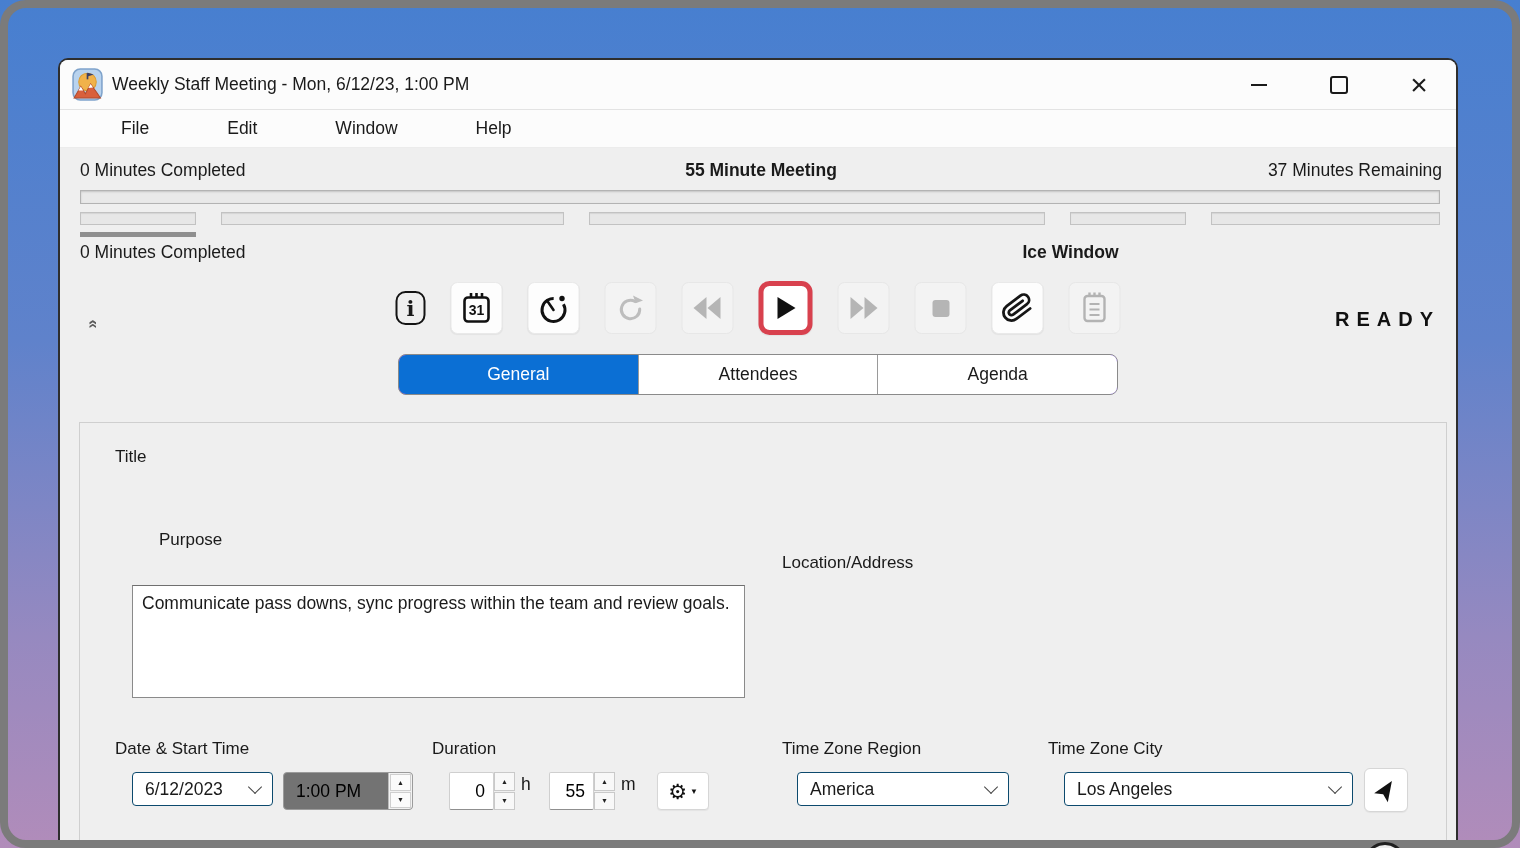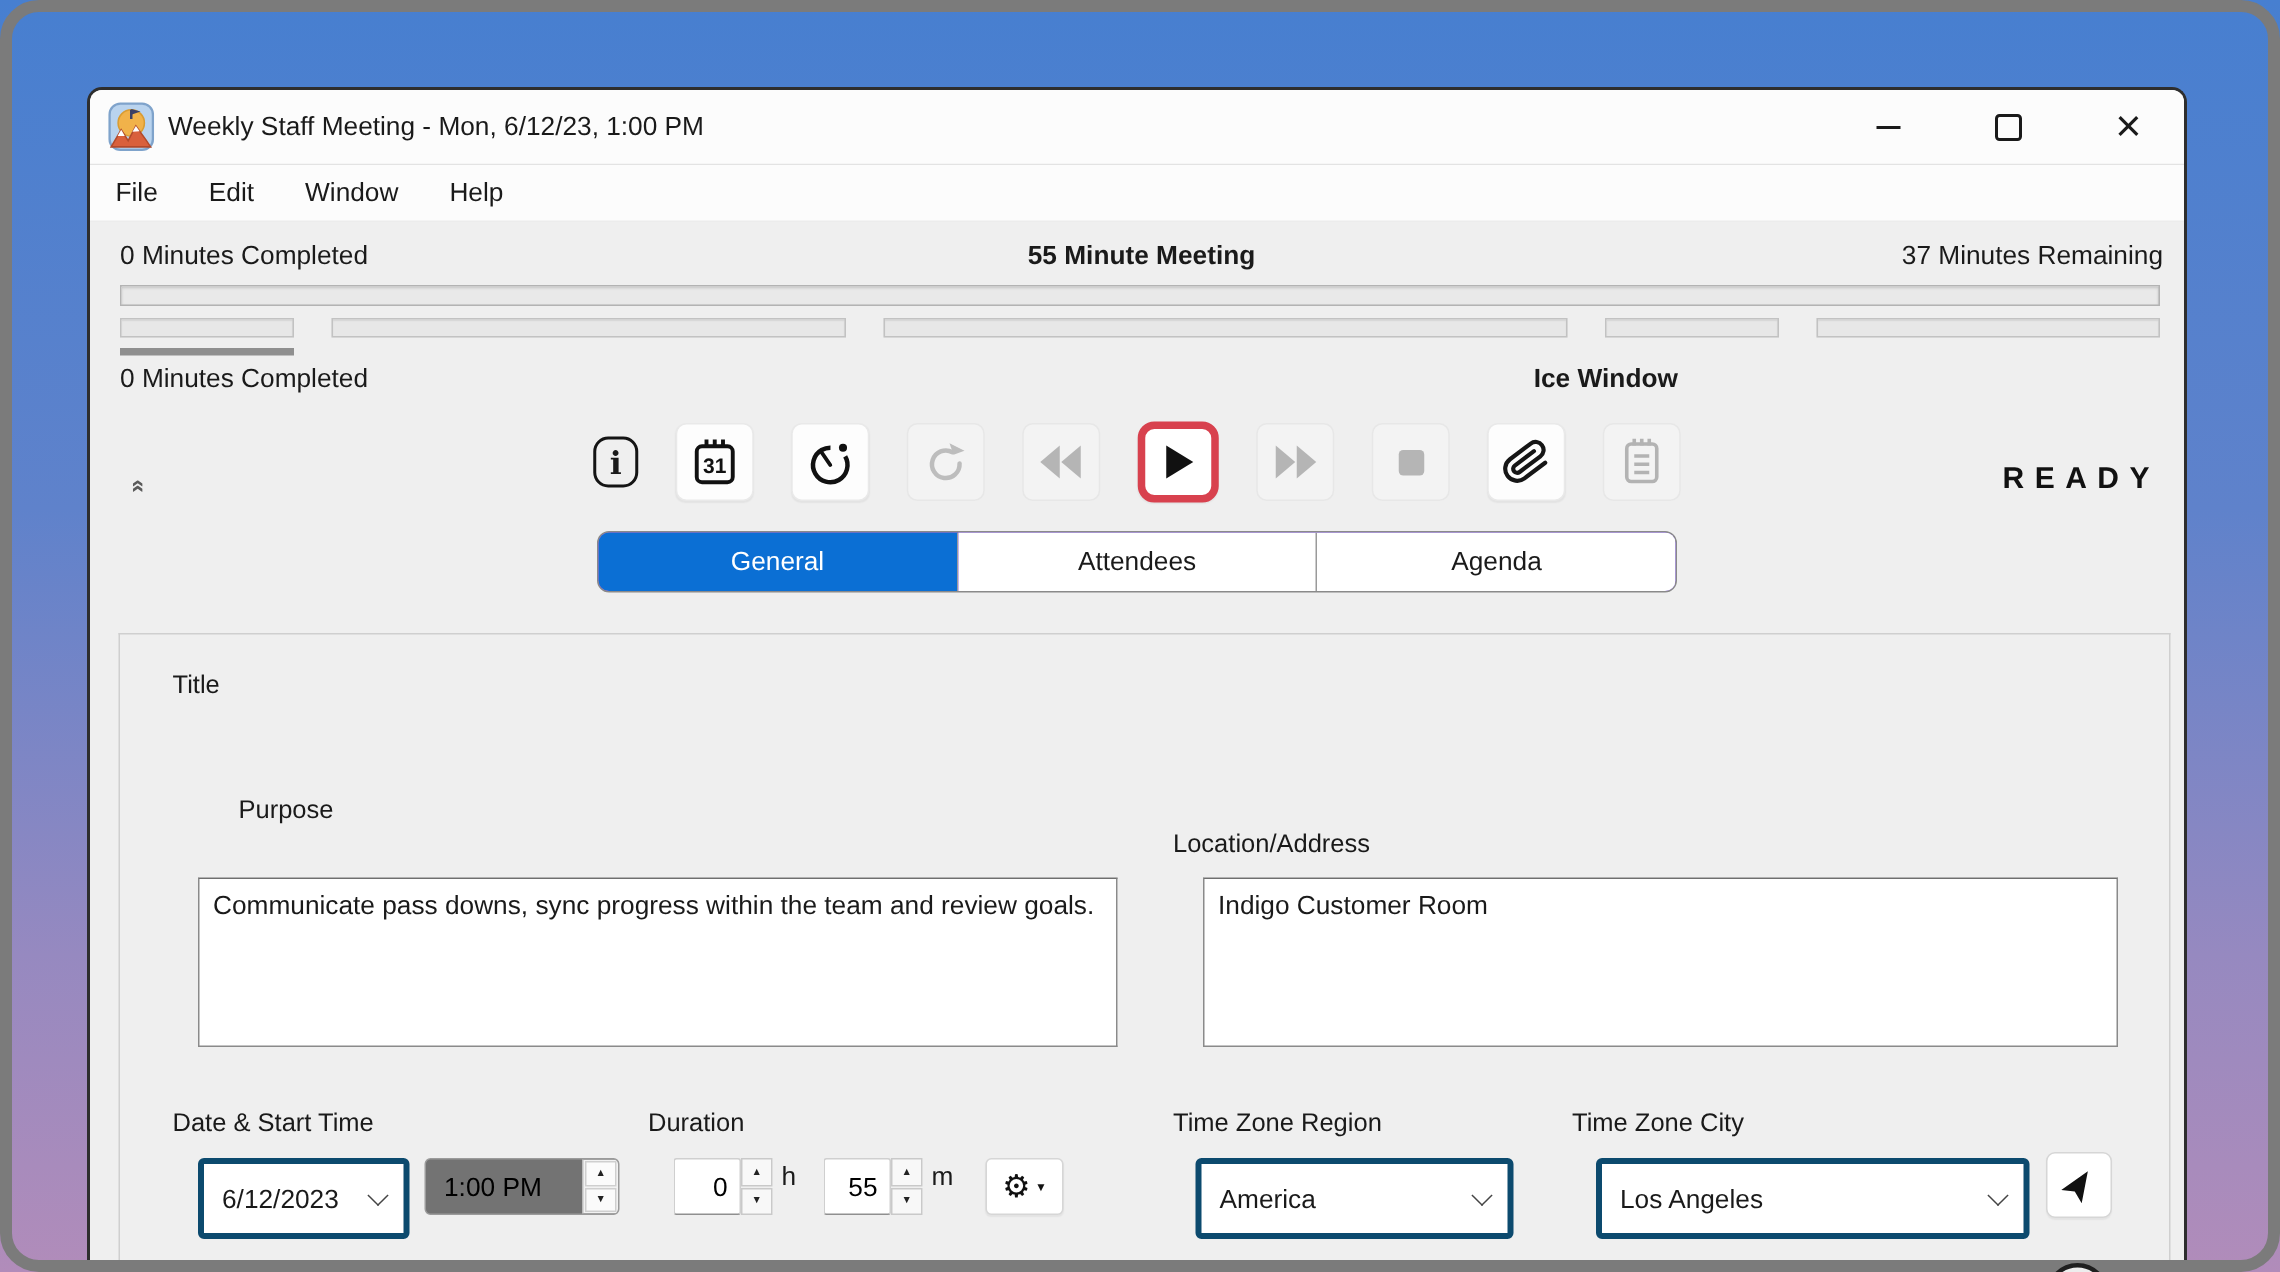--- a/index.html
+++ b/index.html
@@ -17,21 +17,21 @@
   .app-icon{width:31px;height:33px;display:flex;align-items:center;}
   .window-title{font-size:17.5px;margin-left:9px;white-space:nowrap;}
   .win-controls{position:absolute;right:14px;top:0;height:50px;display:flex;align-items:center;}
   .win-btn{width:46px;height:46px;display:flex;align-items:center;justify-content:center;margin-left:34px;}
   .glyph-min{width:16px;height:2px;background:#1a1a1a;}
   .glyph-max{width:14px;height:14px;border:2px solid #1a1a1a;border-radius:3px;}
   .glyph-close{font-size:30px;font-weight:400;line-height:1;color:#1a1a1a;}
   
   .menubar{position:absolute;left:0;top:50px;right:0;height:38px;background:#fcfcfc;display:flex;align-items:center;
     font-size:17.5px;padding-left:0;border-bottom:1px solid #ececec;box-sizing:border-box;}
-  .menu-item{padding:0 17px;height:100%;display:flex;align-items:center;cursor:default;}
+  .menu-item{padding:0 17px;height:100%;display:flex;align-items:center;cursor:default;margin-left:44px;}
   
   .label-row{position:absolute;left:20px;right:14px;display:flex;font-size:17.5px;}
   .label-row .l{flex:1;text-align:left;}
   .label-row .c{flex:1.2;text-align:center;font-weight:700;}
   .label-row .r{flex:1;text-align:right;}
   .row-top{top:100px;}
   .row-sub{top:182px;}
   .bar-overall{position:absolute;left:20px;right:16px;top:130px;height:12px;background:#e9e9e9;
     border:1px solid #b3b3b3;box-shadow:inset 0 1px 2px rgba(0,0,0,.16);}
   .segments{position:absolute;left:20px;right:16px;top:152px;height:13px;display:flex;gap:25px;}
@@ -55,21 +55,21 @@
   .tab{flex:1;display:flex;align-items:center;justify-content:center;font-size:17.5px;background:#fff;border-right:1px solid #9a9a9a;}
   .tab:last-child{border-right:none;}
   .tab.active{background:#0b6fd4;color:#fff;border-radius:7px 0 0 7px;}
   
   .groupbox{position:absolute;left:19px;top:362px;width:1368px;height:430px;border:1px solid #cfcfcf;border-bottom:none;box-sizing:border-box;}
   .f-label{position:absolute;font-size:17px;color:#1a1a1a;white-space:nowrap;}
   .text-input{position:absolute;background:#fff;border:1px solid #ebebeb;border-bottom:1px solid #8f8f8f;border-radius:2px;
     font-family:"Liberation Sans",sans-serif;font-size:17.5px;color:#1a1a1a;padding:0 10px;box-sizing:border-box;outline:none;}
   .text-area{position:absolute;background:#fff;border:1px solid #8a8a8a;border-top-color:#6f6f6f;resize:none;
     font-family:"Liberation Sans",sans-serif;font-size:17.5px;line-height:27px;color:#1a1a1a;padding:4px 9px;box-sizing:border-box;outline:none;}
-  .combo{position:absolute;height:54px;background:#fff;border:4px solid #0c4a6e;border-radius:4px;box-sizing:border-box;
+  .combo{position:absolute;height:34px;background:#fff;border:1px solid #0c4a6e;border-radius:4px;box-sizing:border-box;
     display:flex;align-items:center;justify-content:space-between;padding:0 12px;font-size:17.5px;}
   .chev{width:9px;height:9px;border-right:1.8px solid #454545;border-bottom:1.8px solid #454545;transform:rotate(45deg);margin-top:-5px;flex:none;}
   .time-field{position:absolute;height:38px;background:#737373;border:1px solid #9b9b9b;border-radius:4px;box-sizing:border-box;display:flex;overflow:hidden;}
   .time-field input{flex:1;min-width:0;border:none;outline:none;font-family:"Liberation Sans",sans-serif;font-size:17.5px;padding:0 0 0 12px;background:transparent;}
   .spin-col{width:24px;border-left:1px solid #bdbdbd;display:flex;flex-direction:column;gap:1px;padding:1px;box-sizing:border-box;background:#f2f2f2;}
   .spin-cell{flex:1;display:flex;align-items:center;justify-content:center;background:#fbfbfb;border:1px solid #cfcfcf;font-size:7px;color:#222;box-sizing:border-box;}
   .num-field{position:absolute;width:45px;height:38px;background:#fff;border:1px solid #cfcfcf;border-bottom:1px solid #8f8f8f;border-radius:2px;
     box-sizing:border-box;font-family:"Liberation Sans",sans-serif;font-size:17.5px;text-align:right;padding:0 8px 0 2px;outline:none;}
   .num-spin{position:absolute;width:21px;height:38px;display:flex;flex-direction:column;gap:1px;}
   .num-spin .spin-cell{border:1px solid #c9c9c9;background:#f8f8f8;}
@@ -219,21 +219,20 @@
   </div>
 
   <div class="groupbox"></div>
 
   <span class="f-label" style="left:55px;top:387px;">Title</span>
 
   <span class="f-label" style="left:55px;top:470px;margin-left:44px;">Purpose</span>
   <textarea class="text-area" style="left: 72px; top: 525px; width: 613px; height: 113px;">Communicate pass downs, sync progress within the team and review goals.</textarea>
 
   <span class="f-label" style="left:722px;top:493px;">Location/Address</span>
-  <textarea class="text-area" style="left: 742px; top: 525px; width: 610px; height: 113px;">Indigo Customer Room</textarea>
 
   <span class="f-label" style="left:55px;top:679px;">Date &amp; Start Time</span>
   <span class="f-label" style="left:372px;top:679px;">Duration</span>
   <span class="f-label" style="left:722px;top:679px;">Time Zone Region</span>
   <span class="f-label" style="left:988px;top:679px;">Time Zone City</span>
 
   <div class="combo" style="left:72px;top:712px;width:141px;">
     <span>6/12/2023</span>
     <span class="chev"></span>
   </div>

